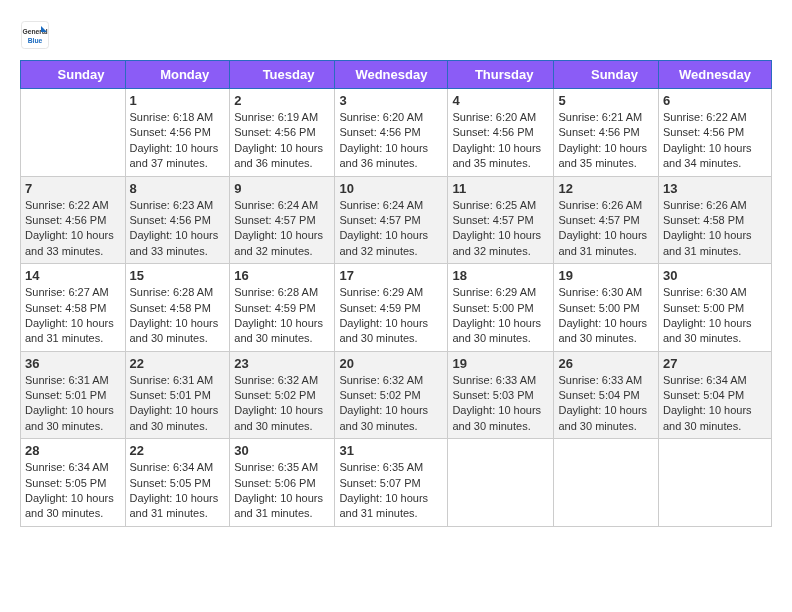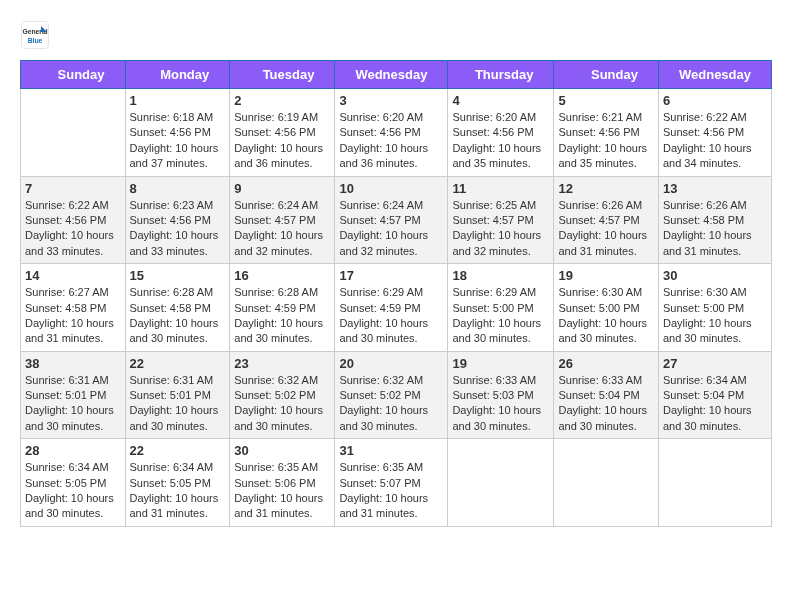--- a/index.html
+++ b/index.html
@@ -197,21 +197,21 @@
           <span class="day-number">19</span>
           <div class="day-info">Sunrise: 6:30 AM<br>Sunset: 5:00 PM<br>Daylight: 10 hours and 30 minutes.</div>
         </td>
         <td>
           <span class="day-number">30</span>
           <div class="day-info">Sunrise: 6:30 AM<br>Sunset: 5:00 PM<br>Daylight: 10 hours and 30 minutes.</div>
         </td>
       </tr>
       <tr>
         <td>
-          <span class="day-number">38</span>
+          <span class="day-number">36</span>
           <div class="day-info">Sunrise: 6:31 AM<br>Sunset: 5:01 PM<br>Daylight: 10 hours and 30 minutes.</div>
         </td>
         <td>
           <span class="day-number">22</span>
           <div class="day-info">Sunrise: 6:31 AM<br>Sunset: 5:01 PM<br>Daylight: 10 hours and 30 minutes.</div>
         </td>
         <td>
           <span class="day-number">23</span>
           <div class="day-info">Sunrise: 6:32 AM<br>Sunset: 5:02 PM<br>Daylight: 10 hours and 30 minutes.</div>
         </td>

